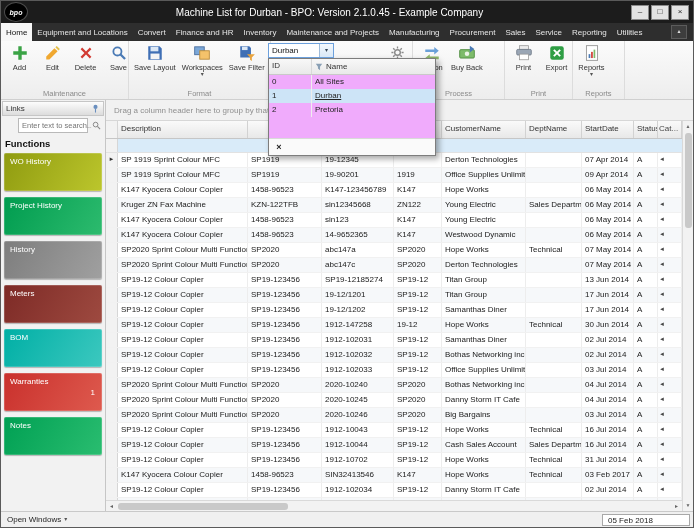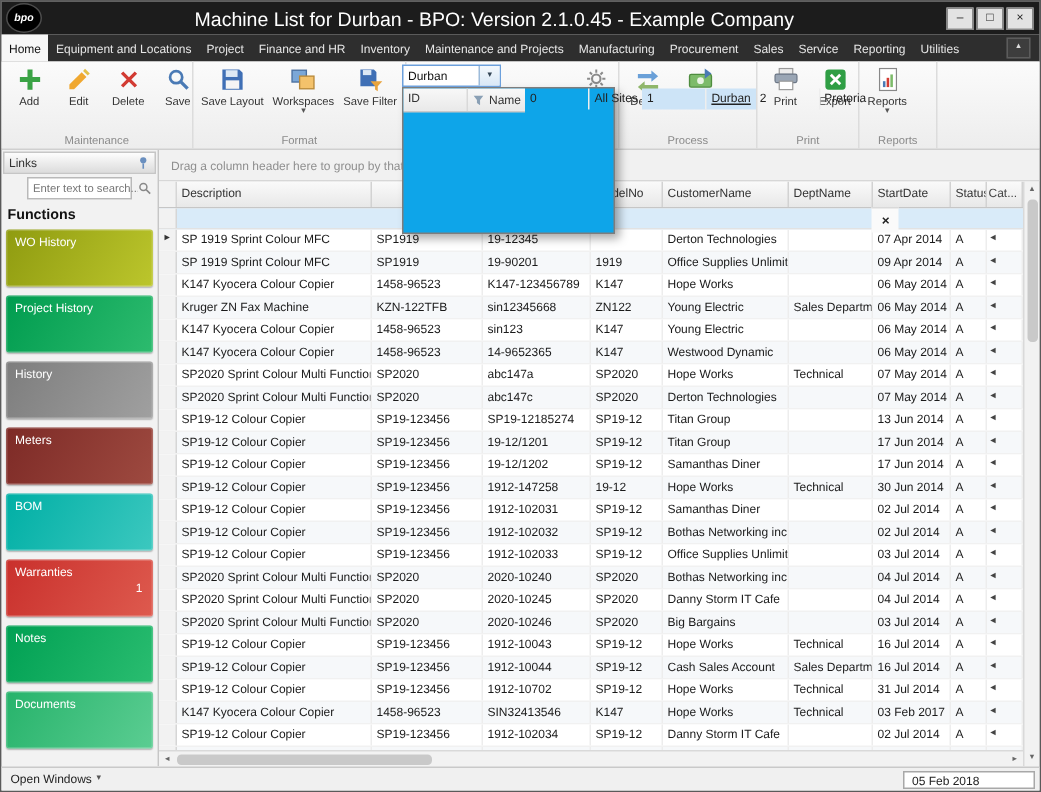--- a/index.html
+++ b/index.html
@@ -2,21 +2,21 @@
 <html><head>
 <meta charset="utf-8">
 <style>
   html,body{margin:0;padding:0;}
   body{width:694px;height:528px;overflow:hidden;font-family:"Liberation Sans",sans-serif;background:#d8d8d8;}
   .window{position:relative;width:694px;height:528px;box-sizing:border-box;border:1px solid #5a5a5a;background:#f0f0f0;display:flex;flex-direction:column;}
 
   
   .titlebar{height:22px;background:#1c1c1c;color:#fff;display:flex;align-items:center;flex:0 0 auto;}
   .logo{width:22px;height:18px;margin-left:3px;background:#000;border:1px solid #4d4d4d;border-radius:50%;color:#fff;font-size:7px;font-style:italic;font-weight:bold;display:flex;align-items:center;justify-content:center;}
-  .title{flex:1;text-align:center;font-size:13px;white-space:nowrap;overflow:hidden;}
+  .title{flex:1;text-align:center;font-size:10px;white-space:nowrap;overflow:hidden;}
   .winbtns{display:flex;gap:2px;margin-right:4px;}
   .winbtn{width:16px;height:13px;background:#e3e3e3;border:1px solid #8a8a8a;color:#222;font-size:8px;line-height:11px;text-align:center;}
 
   
   .tabrow{height:18px;background:#2e2e2e;display:flex;align-items:stretch;flex:0 0 auto;color:#e6e6e6;font-size:8px;}
   .tab{padding:0 5px;display:flex;align-items:center;white-space:nowrap;cursor:default;}
   .tab.sel{background:#f7f7f7;color:#111;}
   .tabchev{margin-left:auto;margin-right:6px;align-self:center;width:14px;height:12px;background:#3d3d3d;border:1px solid #5c5c5c;color:#ddd;font-size:6px;line-height:11px;text-align:center;}
 
   
@@ -33,21 +33,21 @@
   .sec-process{width:92px;} .sec-print{width:68px;} .sec-reports{width:52px;}
 
   
   .combo{position:absolute;left:267px;top:42px;width:66px;height:15px;background:#fff;border:1px solid #6ca0dc;display:flex;align-items:center;font-size:8px;color:#111;z-index:41;box-sizing:border-box;}
   .combo .cval{flex:1;padding-left:3px;white-space:nowrap;overflow:hidden;}
   .combo .cbtn{width:13px;height:100%;background:linear-gradient(#f3f8fd,#d9e8f6);border-left:1px solid #9dbbda;text-align:center;font-size:6px;line-height:13px;color:#345;}
   .gearwrap{position:absolute;left:389px;top:44px;z-index:5;}
   .gearwrap svg{width:15px;height:15px;}
 
   
-  .popup{position:absolute;left:267px;top:57px;width:142px;height:98px;background:#0ea5e9;border:1px solid #7d7d7d;box-shadow:3px 3px 6px rgba(0,0,0,.35);z-index:40;display:flex;flex-direction:row;font-size:8px;box-sizing:border-box;}
+  .popup{position:absolute;left:267px;top:57px;width:168px;height:98px;background:#f0abfc;border:1px solid #7d7d7d;box-shadow:3px 3px 6px rgba(0,0,0,.35);z-index:40;display:flex;flex-direction:column;font-size:8px;box-sizing:border-box;}
   .phead{display:flex;height:15px;background:linear-gradient(#f8f8f8,#e9e9e9);border-bottom:1px solid #c9c9c9;color:#333;flex:0 0 auto;}
   .phead .pid{width:36px;border-right:1px solid #d9d9d9;padding:0 3px;line-height:14px;}
   .phead .pname{flex:1;display:flex;align-items:center;gap:3px;padding:0 3px;}
   .prow{display:flex;height:14px;line-height:14px;color:#222;flex:0 0 auto;}
   .prow .pid{width:36px;border-right:1px solid #eee;padding:0 3px;}
   .prow .pval{flex:1;padding:0 3px;}
   .prow.sel{background:#cde4f7;}
   .prow.sel .pval{text-decoration:underline;}
   .pfoot{margin-top:auto;border-top:1px solid #d9d9d9;height:16px;display:flex;align-items:center;flex:0 0 auto;background:#fafafa;}
   .pclear{width:16px;height:13px;margin-left:2px;text-align:center;font-size:9px;font-weight:bold;color:#222;line-height:13px;}
@@ -111,21 +111,21 @@
       <div class="winbtn">×</div>
     </div>
   </div>
 
   <div class="tabrow">
 
       <div class="tab sel">Home</div>
 
       <div class="tab">Equipment and Locations</div>
 
-      <div class="tab">Project</div>
+      <div class="tab">Convert</div>
 
       <div class="tab">Finance and HR</div>
 
       <div class="tab">Inventory</div>
 
       <div class="tab">Maintenance and Projects</div>
 
       <div class="tab">Manufacturing</div>
 
       <div class="tab">Procurement</div>
@@ -319,24 +319,20 @@
           <div class="fbtn" style="background: linear-gradient(120deg, rgb(201, 48, 44), rgb(222, 90, 78));">
             <span>Warranties</span>
             <span class="badge">1</span>
           </div>
 
           <div class="fbtn" style="background: linear-gradient(120deg, rgb(0, 160, 83), rgb(42, 189, 112));">
             <span>Notes</span>
             <span class="badge"></span>
           </div>
 
-          <div class="fbtn" style="background: linear-gradient(120deg, rgb(39, 179, 107), rgb(91, 205, 146));">
-            <span>Documents</span>
-            <span class="badge"></span>
-          </div>
 
       </div>
     </div>
 
     <div class="gridarea">
       <div class="grouphint">Drag a column header here to group by that column</div>
       <div class="gridbody">
         <div class="gridcols">
           <div class="ghead">
             <span class="cell c0"></span>

